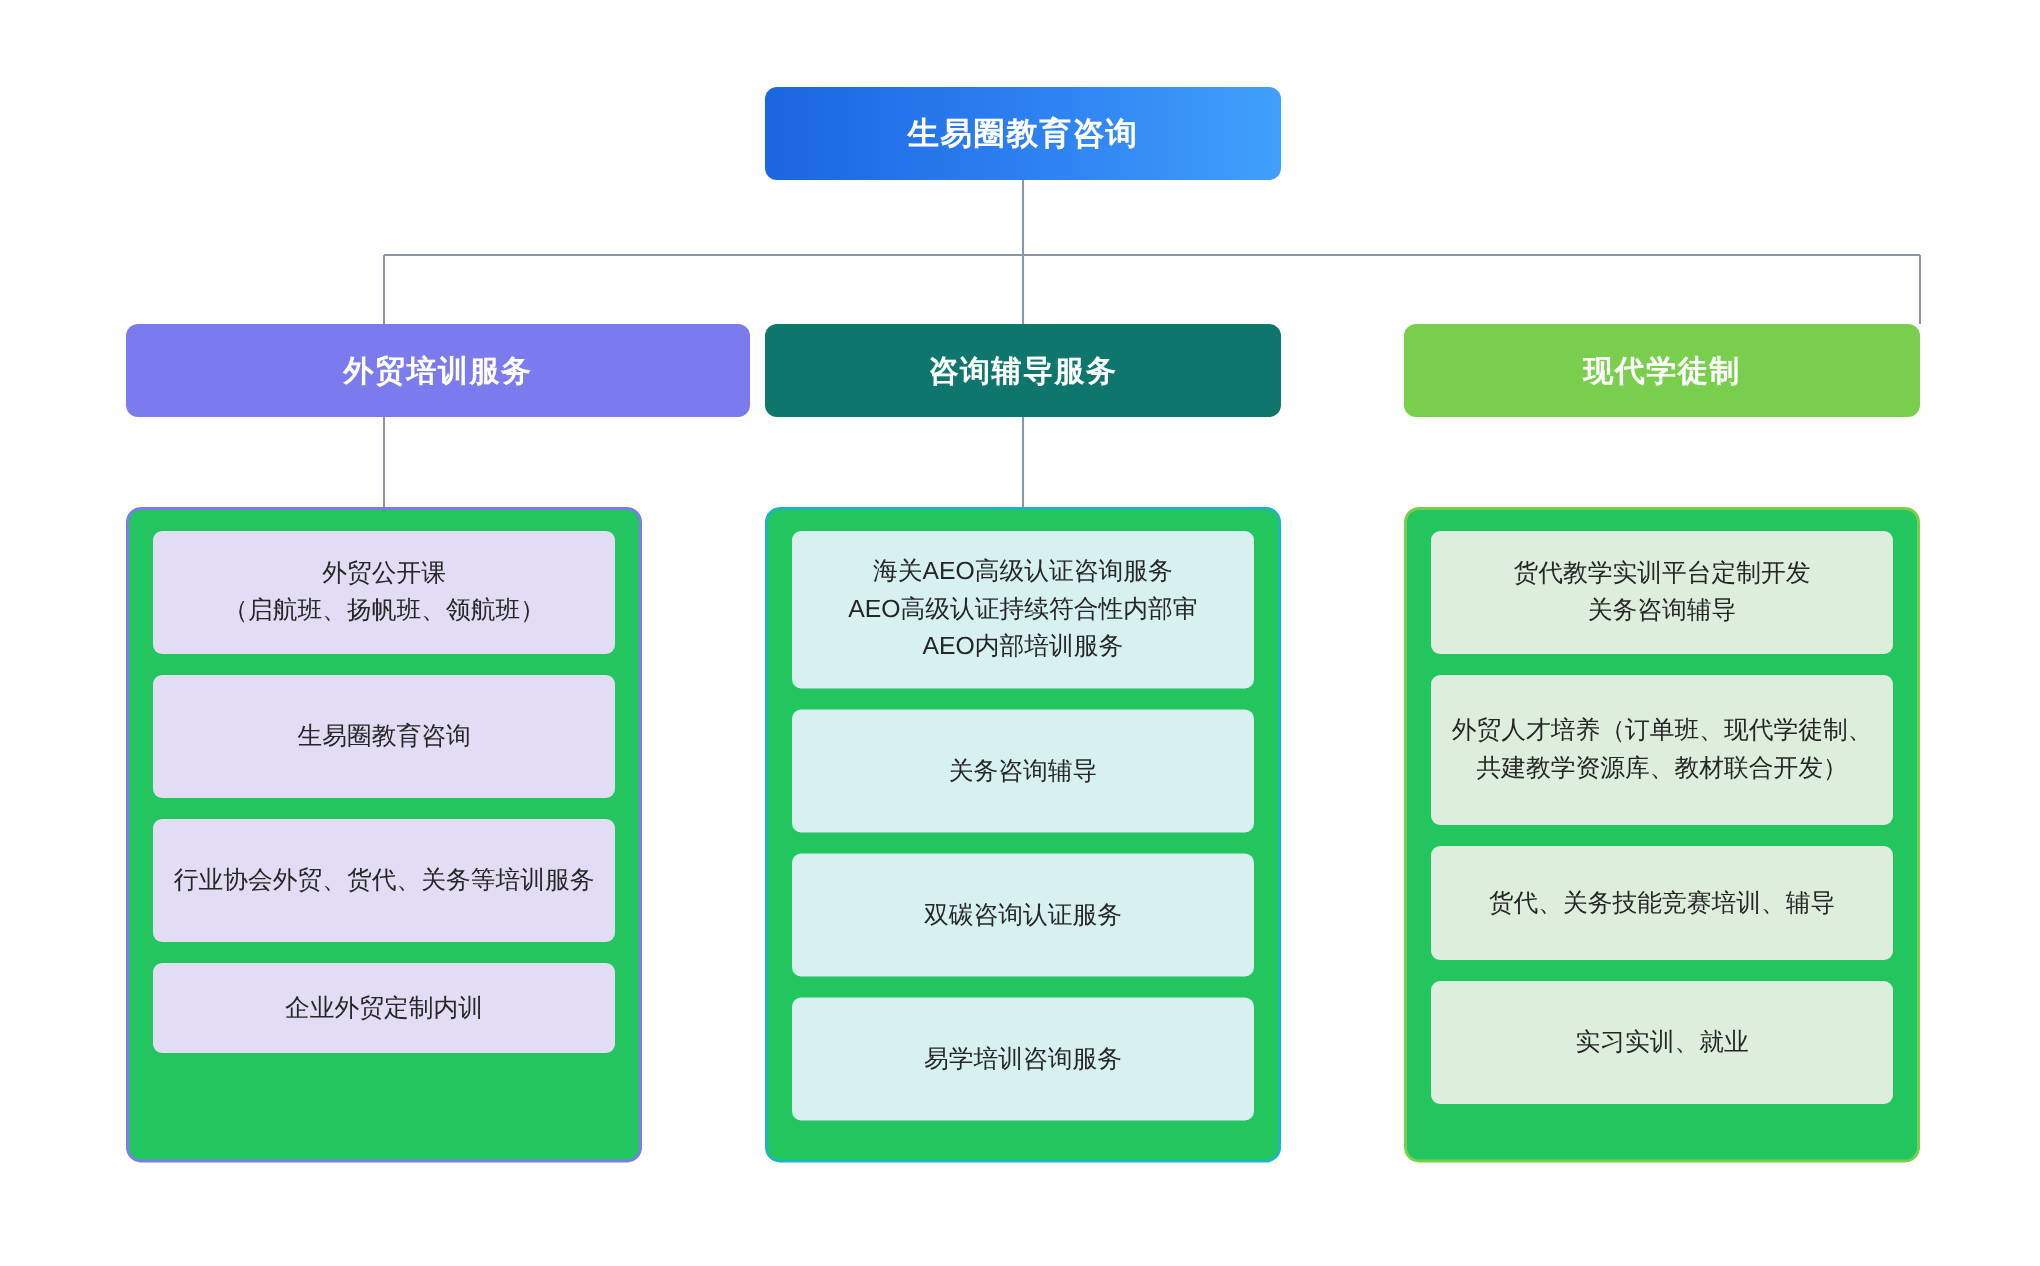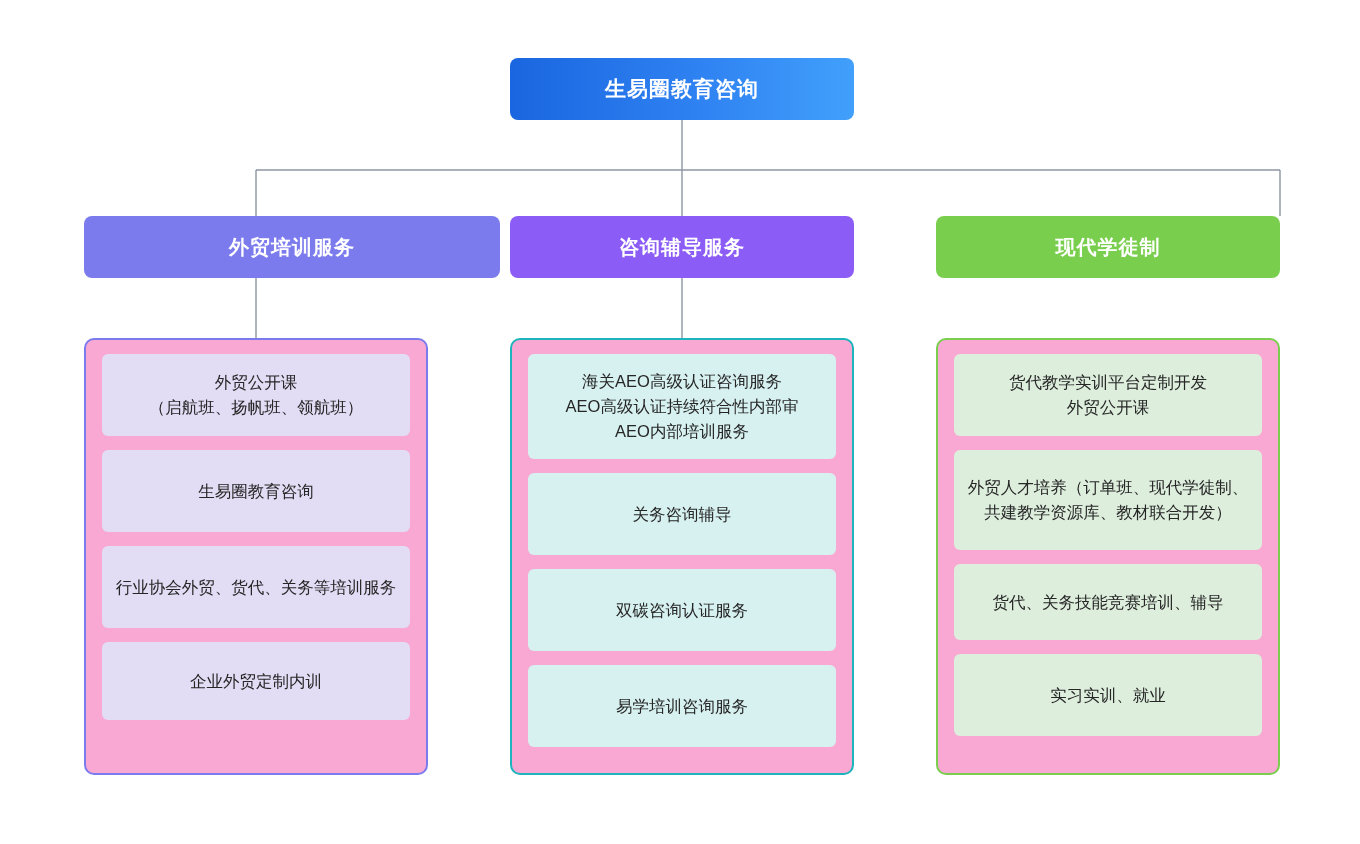--- a/index.html
+++ b/index.html
@@ -62,31 +62,31 @@
     justify-content: center;
     box-sizing: border-box;
   }
   .cat-header .cat-title {
     color: #ffffff;
     font-size: 20px;
     font-weight: bold;
     letter-spacing: 1px;
   }
   .cat-header.col-0 { left: 84px;  width: 416px; background: #7b7bee; }
-  .cat-header.col-1 { left: 510px; width: 344px; background: #8b5cf6; }
+  .cat-header.col-1 { left: 510px; width: 344px; background: #0f766e; }
   .cat-header.col-2 { left: 936px; width: 344px; background: #79cf4d; }
 
   
   .panel {
     position: absolute;
     top: 338px;
     height: 437px;
     border-radius: 10px;
     border: 2px solid #cccccc;
-    background: #f9a8d4;
+    background: #22c55e;
     box-sizing: border-box;
     padding: 14px 16px;
     display: flex;
     flex-direction: column;
     justify-content: flex-start;
   }
   .panel.col-0 { left: 84px;  width: 344px; border-color: #7b7bee; }
   .panel.col-1 { left: 510px; width: 344px; border-color: #1cb5bd; }
   .panel.col-2 { left: 936px; width: 344px; border-color: #79cf4d; }
 
@@ -108,21 +108,21 @@
   .leaf:last-child { margin-bottom: 0; }
 
   .panel.col-0 .leaf { background: #e2ddf5; }
   .panel.col-1 .leaf { background: #d7f0f0; }
   .panel.col-2 .leaf { background: #ddeedd; }
 
   
   .panel.col-0 .leaf:nth-child(1) { height: 82px; }
   .panel.col-0 .leaf:nth-child(2) { height: 82px; }
   .panel.col-0 .leaf:nth-child(3) { height: 82px; }
-  .panel.col-0 .leaf:nth-child(4) { height: 78px; }
+  .panel.col-0 .leaf:nth-child(4) { height: 60px; }
 
   .panel.col-1 .leaf:nth-child(1) { height: 105px; }
   .panel.col-1 .leaf:nth-child(2) { height: 82px; }
   .panel.col-1 .leaf:nth-child(3) { height: 82px; }
   .panel.col-1 .leaf:nth-child(4) { height: 82px; }
 
   .panel.col-2 .leaf:nth-child(1) { height: 82px; }
   .panel.col-2 .leaf:nth-child(2) { height: 100px; }
   .panel.col-2 .leaf:nth-child(3) { height: 76px; }
   .panel.col-2 .leaf:nth-child(4) { height: 82px; }
@@ -172,19 +172,19 @@
     <div class="leaf">海关AEO高级认证咨询服务
 AEO高级认证持续符合性内部审
 AEO内部培训服务</div>
     <div class="leaf">关务咨询辅导</div>
     <div class="leaf">双碳咨询认证服务</div>
     <div class="leaf">易学培训咨询服务</div>
   </div>
 
   <div class="panel col-2">
     <div class="leaf">货代教学实训平台定制开发
-外贸公开课</div>
+关务咨询辅导</div>
     <div class="leaf">外贸人才培养（订单班、现代学徒制、共建教学资源库、教材联合开发）</div>
     <div class="leaf">货代、关务技能竞赛培训、辅导</div>
     <div class="leaf">实习实训、就业</div>
   </div>
 
 </div>
 
 </body></html>

